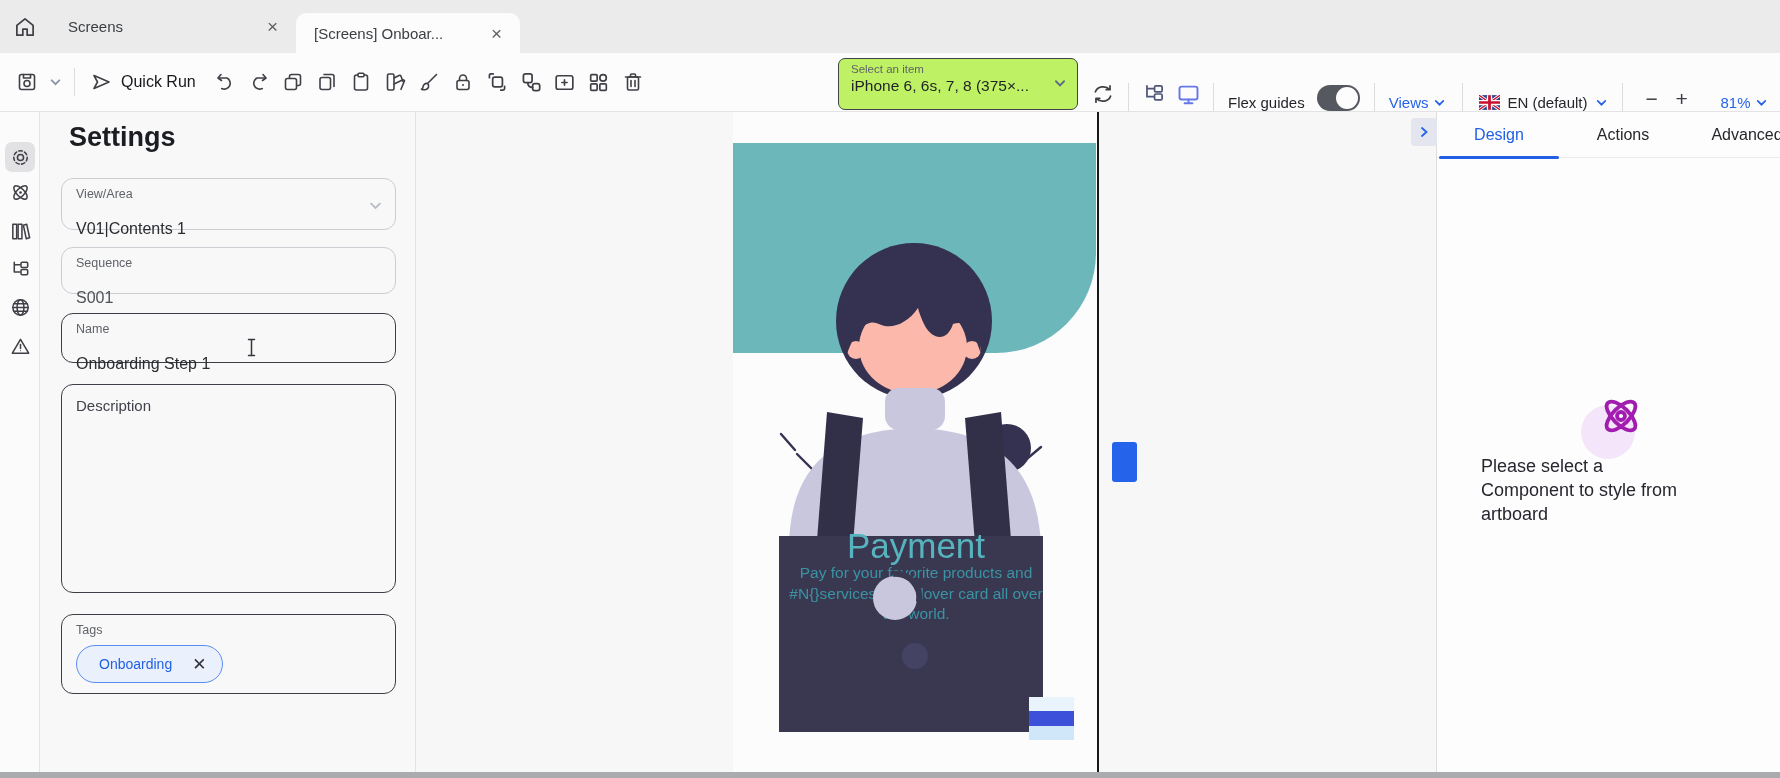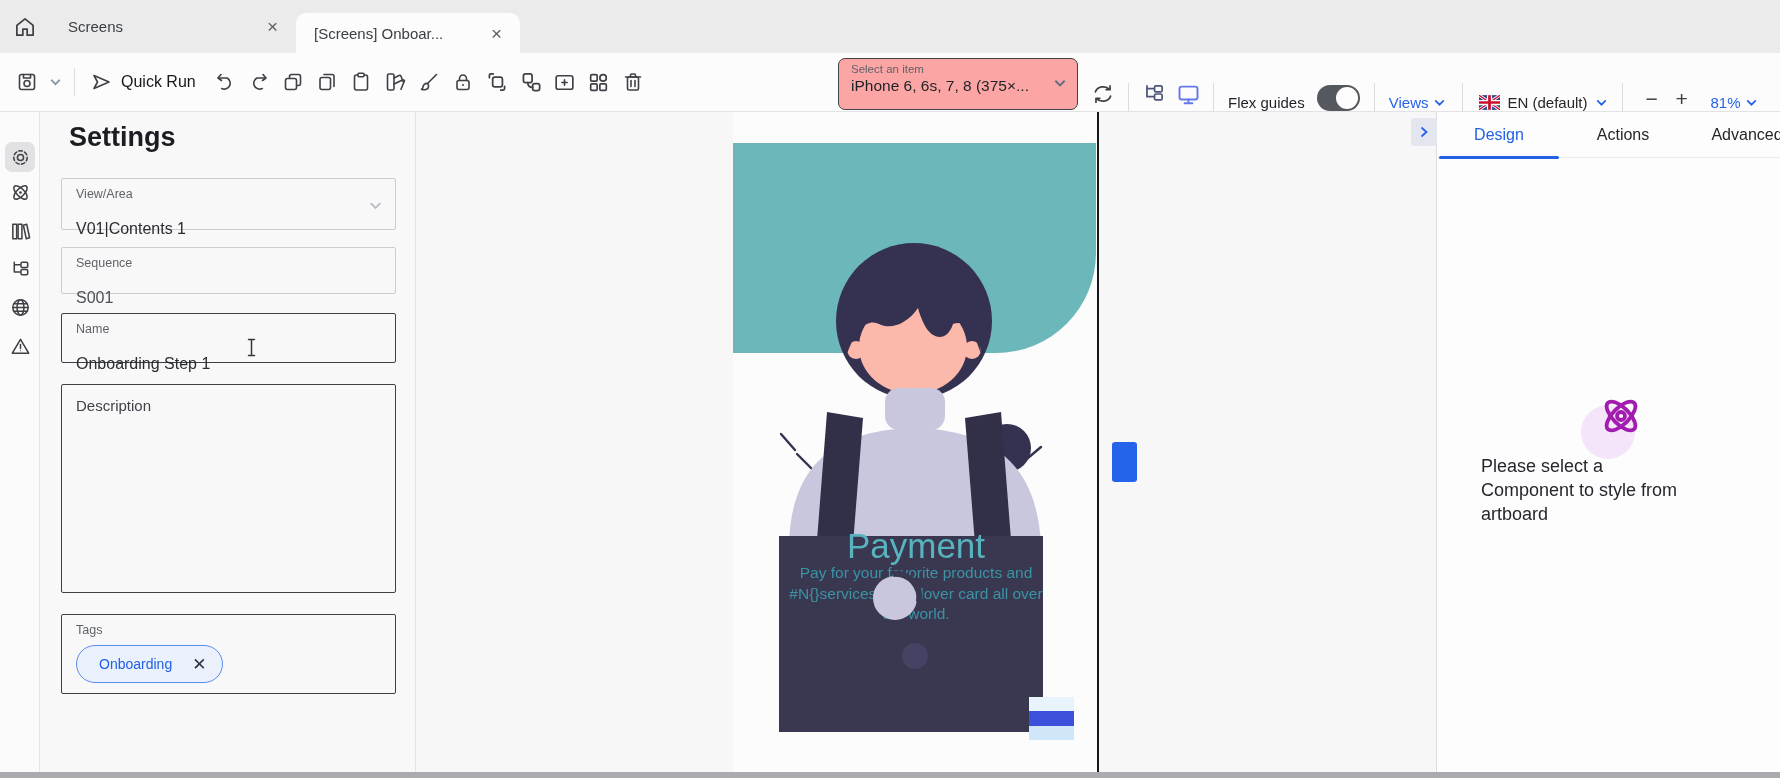--- a/index.html
+++ b/index.html
@@ -18,43 +18,43 @@
 
   
   .toolbar { position:absolute; left:0; top:53px; width:1780px; height:59px; background:#fcfcfd; border-bottom:1px solid #e3e3e6; }
   .tb-left { position:absolute; left:10px; top:0; height:58px; display:flex; align-items:center; }
   .tb-btn { width:34px; height:34px; display:flex; align-items:center; justify-content:center; border-radius:6px; flex:0 0 auto; }
   .tb-btn.narrow { width:22px; }
   .tb-div { width:1px; height:28px; background:#dcdce0; margin:0 8px; flex:0 0 auto; }
   .quickrun { display:flex; align-items:center; gap:8px; padding:0 12px 0 6px; height:36px; font-size:16px; font-weight:500; color:#17181c; }
   svg.ic { stroke:#3f3f46; fill:none; stroke-width:1.6; stroke-linecap:round; stroke-linejoin:round; }
 
-  .device-box { position:absolute; left:838px; top:5px; width:240px; height:52px; border:1.6px solid #3f4246; border-radius:7px; background:#fca5a5; padding:4px 12px; }
+  .device-box { position:absolute; left:838px; top:5px; width:240px; height:52px; border:1.6px solid #3f4246; border-radius:7px; background:#bef264; padding:4px 12px; }
   .device-label { font-size:11.5px; color:#5f6368; }
   .device-value { font-size:15.5px; color:#1f2126; margin-top:2px; white-space:nowrap; }
   .device-chev { position:absolute; right:10px; top:17px; }
 
   .tb-right { position:absolute; left:1086px; top:0; height:58px; display:flex; align-items:flex-end; }
   .flex-label { font-size:15px; color:#1f2126; margin:0 12px 0 6px; }
   .toggle { width:43px; height:26px; border-radius:13px; background:#55585e; position:relative; flex:0 0 auto; }
   .toggle .knob { position:absolute; right:2px; top:2px; width:22px; height:22px; border-radius:50%; background:#fdfdfd; }
   .blue-text { color:#2563eb; font-size:15px; display:flex; align-items:center; gap:5px; }
   .lang { display:flex; align-items:center; gap:7px; font-size:15px; color:#26272b; }
   .zoom-sign { font-size:21px; color:#3c3f44; width:30px; text-align:center; }
-  .zoom-level { color:#2563eb; font-size:15px; display:flex; align-items:center; gap:4px; margin-left:14px; }
+  .zoom-level { color:#2563eb; font-size:15px; display:flex; align-items:center; gap:4px; margin-left:24px; }
 
   
   .rail { position:absolute; left:0; top:112px; width:40px; height:660px; background:#fbfbfc; border-right:1px solid #e5e5e8; }
   .rail-item { position:absolute; left:5px; width:30px; height:30px; display:flex; align-items:center; justify-content:center; border-radius:7px; }
   .rail-item.selected { background:#e2e2e5; }
 
   
   .settings { position:absolute; left:41px; top:112px; width:375px; height:660px; background:#f8f8f9; border-right:1px solid #e3e3e6; }
   .settings-title { position:absolute; left:28px; top:10px; font-size:27px; font-weight:700; color:#1b1d22; }
-  .field { position:absolute; left:20px; width:335px; background:#f8f8f9; border-radius:2px; padding:8px 14px; }
+  .field { position:absolute; left:20px; width:335px; background:#f8f8f9; border-radius:12px; padding:8px 14px; }
   .field.light { border:1px solid #cbcdd2; }
   .field.dark { border:1.6px solid #3c3f45; }
   .field-label { font-size:12.5px; color:#5f6368; }
   .field-value { font-size:16px; color:#2a2c31; margin-top:19px; white-space:nowrap; }
   .field-value.dim { color:#4d5156; }
   .field-chev { position:absolute; right:12px; top:19px; }
   .desc-label { font-size:15px; color:#3f4249; margin-top:4px; }
   .chip { display:inline-flex; align-items:center; gap:20px; margin-top:8px; height:38px; padding:0 16px 0 22px; border-radius:19px; background:#eaf1fd; border:1.6px solid #5a8df0; }
   .chip-label { color:#2160e5; font-size:14px; }
   .chip-x { color:#33363c; font-size:17px; line-height:1; }

